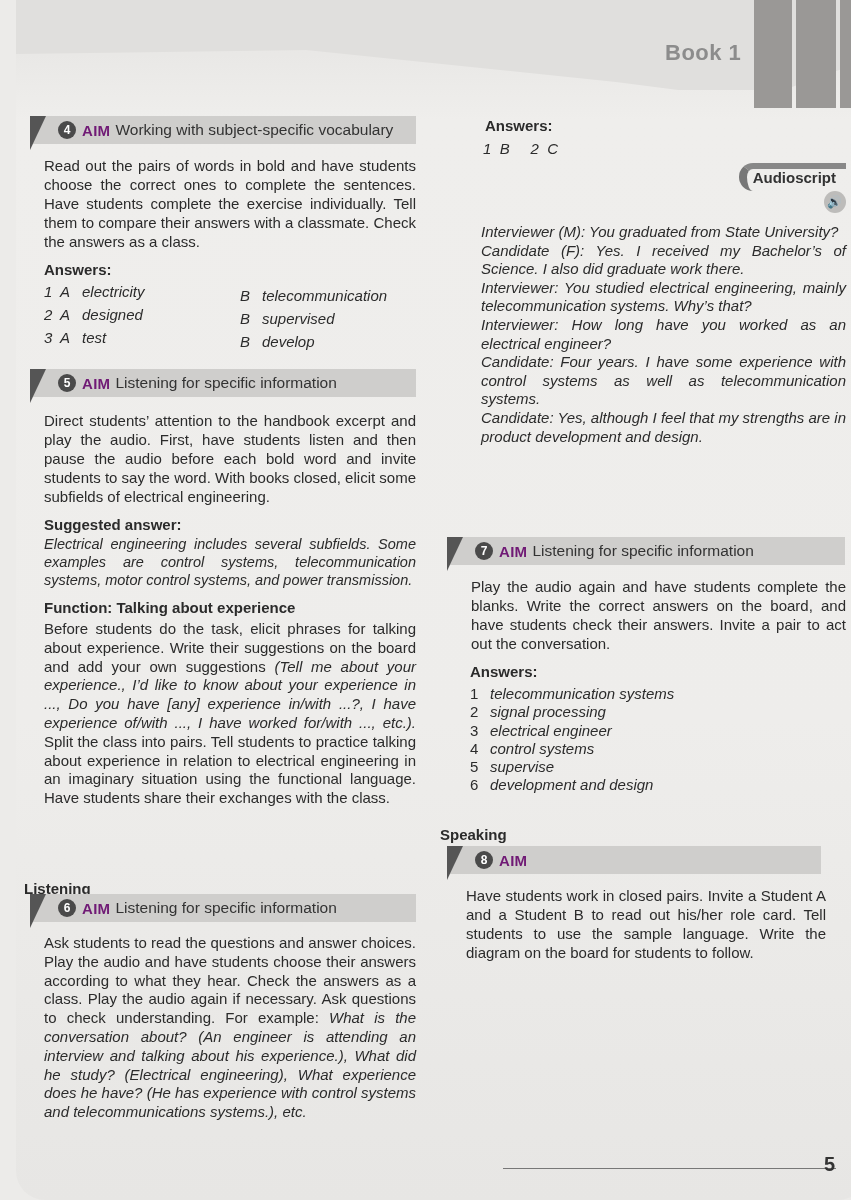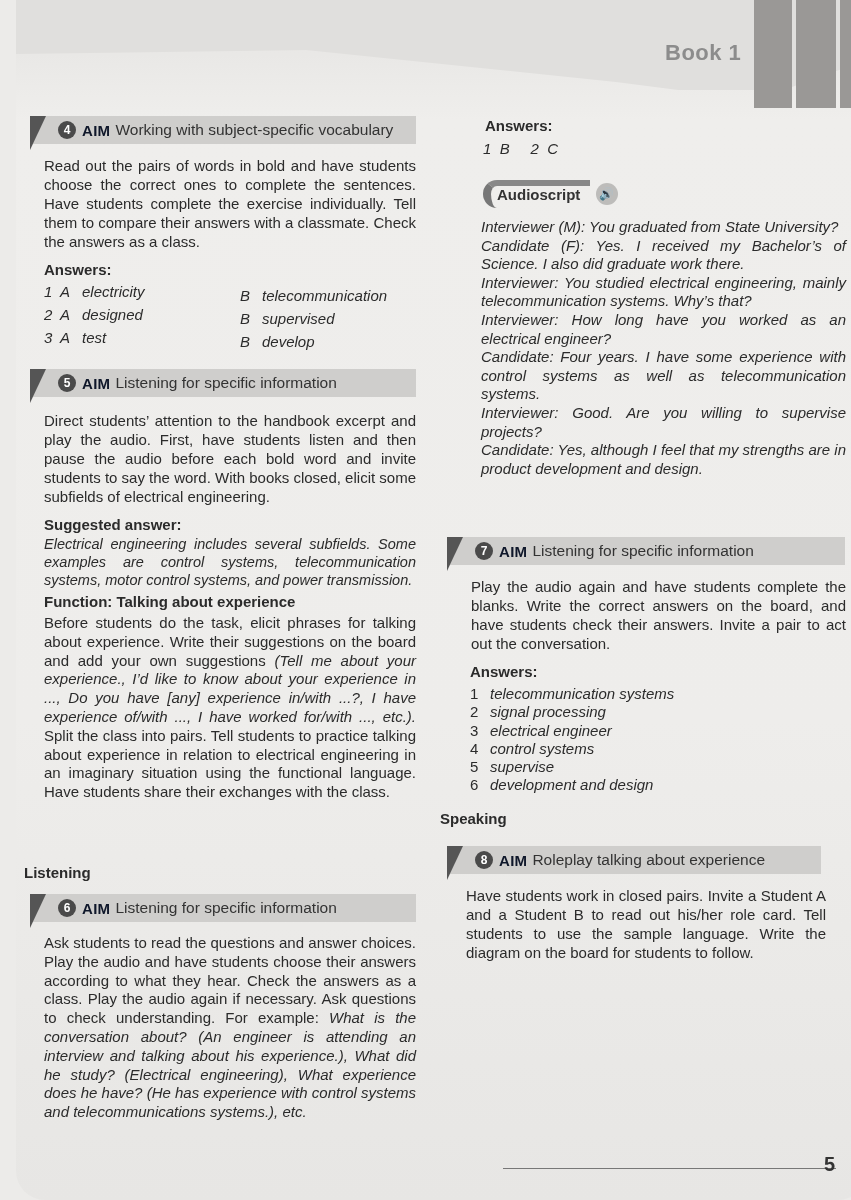--- a/index.html
+++ b/index.html
@@ -38,33 +38,33 @@
   }
   .aim-head::before {
     content:""; position:absolute; left:0; top:0; width:16px; height:34px;
     background:#555; clip-path:polygon(0 0,100% 0,0 100%);
   }
   .num-circle {
     display:inline-flex; align-items:center; justify-content:center;
     width:18px; height:18px; border-radius:50%; background:#4a4a4a; color:#fff;
     font-size:12px; font-weight:bold; margin-right:6px;
   }
-  .aim-word { font-weight:900; color:#0f172a; margin-right:5px; font-size:15px; letter-spacing:0.3px; }
+  .aim-word { font-weight:900; color:#701a75; margin-right:5px; font-size:15px; letter-spacing:0.3px; }
 
   .para { font-size:15px; line-height:19px; text-align:justify; margin:0; }
   .sub-h { font-weight:bold; font-size:15px; margin:0; }
   .it { font-style:italic; }
   .b { font-weight:normal; }
 
   .ans-grid { display:grid; grid-template-columns: 196px 1fr; font-style:italic; font-size:15px; line-height:19px; }
   .ans-row { display:flex; }
   .ans-n { width:16px; }
   .ans-l { width:22px; }
 
-  .section-label { position:absolute; font-weight:bold; font-size:15px; }
+  .section-label { position:absolute; font-weight:bold; font-size:15px;margin-top:16px; }
 
   .audio-tag {
     display:inline-flex; align-items:center; position:relative; height:28px; padding:0 10px 0 14px;
     font-weight:bold; font-size:15px; color:#333;
   }
   .audio-tag::before {
     content:""; position:absolute; left:0; top:0; width:100%; height:28px;
     border-left:8px solid #777; border-top:6px solid #888; border-radius:14px 0 0 14px;
     box-sizing:border-box;
   }
@@ -130,51 +130,50 @@
 
   <div class="col left" style="top:369px;">
     <div class="aim-head">
       <span class="num-circle">5</span>
       <span class="aim-word">AIM</span>
       <span>Listening for specific information</span>
     </div>
     <p class="para" style="margin-top:14px;">Direct students’ attention to the handbook excerpt and play the audio. First, have students listen and then pause the audio before each bold word and invite students to say the word. With books closed, elicit some subfields of electrical engineering.</p>
     <p class="sub-h" style="margin-top:10px;">Suggested answer:</p>
     <p class="para it" style="margin-top:2px; font-size:14.5px; line-height:18px;">Electrical engineering includes several subfields. Some examples are control systems, telecommunication systems, motor control systems, and power transmission.</p>
-    <p class="sub-h" style="margin-top:4px;">Function: Talking about experience</p>
+    <p class="sub-h" style="margin-top:10px;">Function: Talking about experience</p>
     <p class="para" style="margin-top:4px; line-height:18.8px;"><span>Before students do the task, elicit phrases for talking about experience. Write their suggestions on the board and add your own suggestions </span><span class="it">(Tell me about your experience., I’d like to know about your experience in ..., Do you have [any] experience in/with ...?, I have experience of/with ..., I have worked for/with ..., etc.).</span><span> Split the class into pairs. Tell students to practice talking about experience in relation to electrical engineering in an imaginary situation using the functional language. Have students share their exchanges with the class.</span></p>
   </div>
 
   <div class="section-label" style="left:8px; top:864px;">Listening</div>
 
   <div class="col left" style="top:894px;">
     <div class="aim-head">
       <span class="num-circle">6</span>
       <span class="aim-word">AIM</span>
       <span>Listening for specific information</span>
     </div>
     <p class="para" style="margin-top:12px; line-height:18.8px;"><span>Ask students to read the questions and answer choices. Play the audio and have students choose their answers according to what they hear. Check the answers as a class. Play the audio again if necessary. Ask questions to check understanding. </span><span class="b">For example:</span><span class="it"> What is the conversation about? (An engineer is attending an interview and talking about his experience.), What did he study? (Electrical engineering), What experience does he have? (He has experience with control systems and telecommunications systems.), etc.</span></p>
   </div>
 
   <div class="col right" style="top:117px;">
     <p class="sub-h" style="margin-left:24px;">Answers:</p>
     <p class="it" style="margin:6px 0 0 22px; font-size:15px; white-space:pre;">1  B     2  C</p>
-    <div style="margin:23px 0 0 22px; display:flex; align-items:center;">
+    <div style="margin:6px 0 0 22px; display:flex; align-items:flex-end;flex-direction:column;">
       <span class="audio-tag">
           <span style="position:relative;">Audioscript</span>
         </span>
       <span class="speaker">🔊</span>
     </div>
     <div style="margin:10px 0 0 20px; width:365px;">
       <p class="script-line"><span class="b it">Interviewer (M):</span><span class="it"> You graduated from State University?</span></p>
       <p class="script-line"><span class="b it">Candidate (F):</span><span class="it"> Yes. I received my Bachelor’s of Science. I also did graduate work there.</span></p>
       <p class="script-line"><span class="b it">Interviewer:</span><span class="it"> You studied electrical engineering, mainly telecommunication systems. Why’s that?</span></p>
       <p class="script-line"><span class="b it">Interviewer:</span><span class="it"> How long have you worked as an electrical engineer?</span></p>
       <p class="script-line"><span class="b it">Candidate:</span><span class="it"> Four years. I have some experience with control systems as well as telecommunication systems.</span></p>
-      <p class="script-line"><span class="b it">Interviewer:</span><span class="it"> Good. Are you willing to supervise projects?</span></p>
       <p class="script-line"><span class="b it">Candidate:</span><span class="it"> Yes, although I feel that my strengths are in product development and design.</span></p>
     </div>
   </div>
 
   <div class="col right" style="top:537px;">
     <div class="aim-head" style="width:370px;">
       <span class="num-circle">7</span>
       <span class="aim-word">AIM</span>
       <span>Listening for specific information</span>
     </div>
@@ -207,20 +206,19 @@
         </div>
     </div>
   </div>
 
   <div class="section-label" style="left:424px; top:810px;">Speaking</div>
 
   <div class="col right" style="top:846px;">
     <div class="aim-head" style="width:346px;">
       <span class="num-circle">8</span>
       <span class="aim-word">AIM</span>
-      <span>Roleplay talking about experience</span>
     </div>
     <p class="para" style="margin:12px 0 0 5px; width:360px;">Have students work in closed pairs. Invite a Student A and a Student B to read out his/her role card. Tell students to use the sample language. Write the diagram on the board for students to follow.</p>
   </div>
 
   <div class="footer-rule"></div>
   <div class="page-num">5</div>
 </div>
 
 </body></html>

